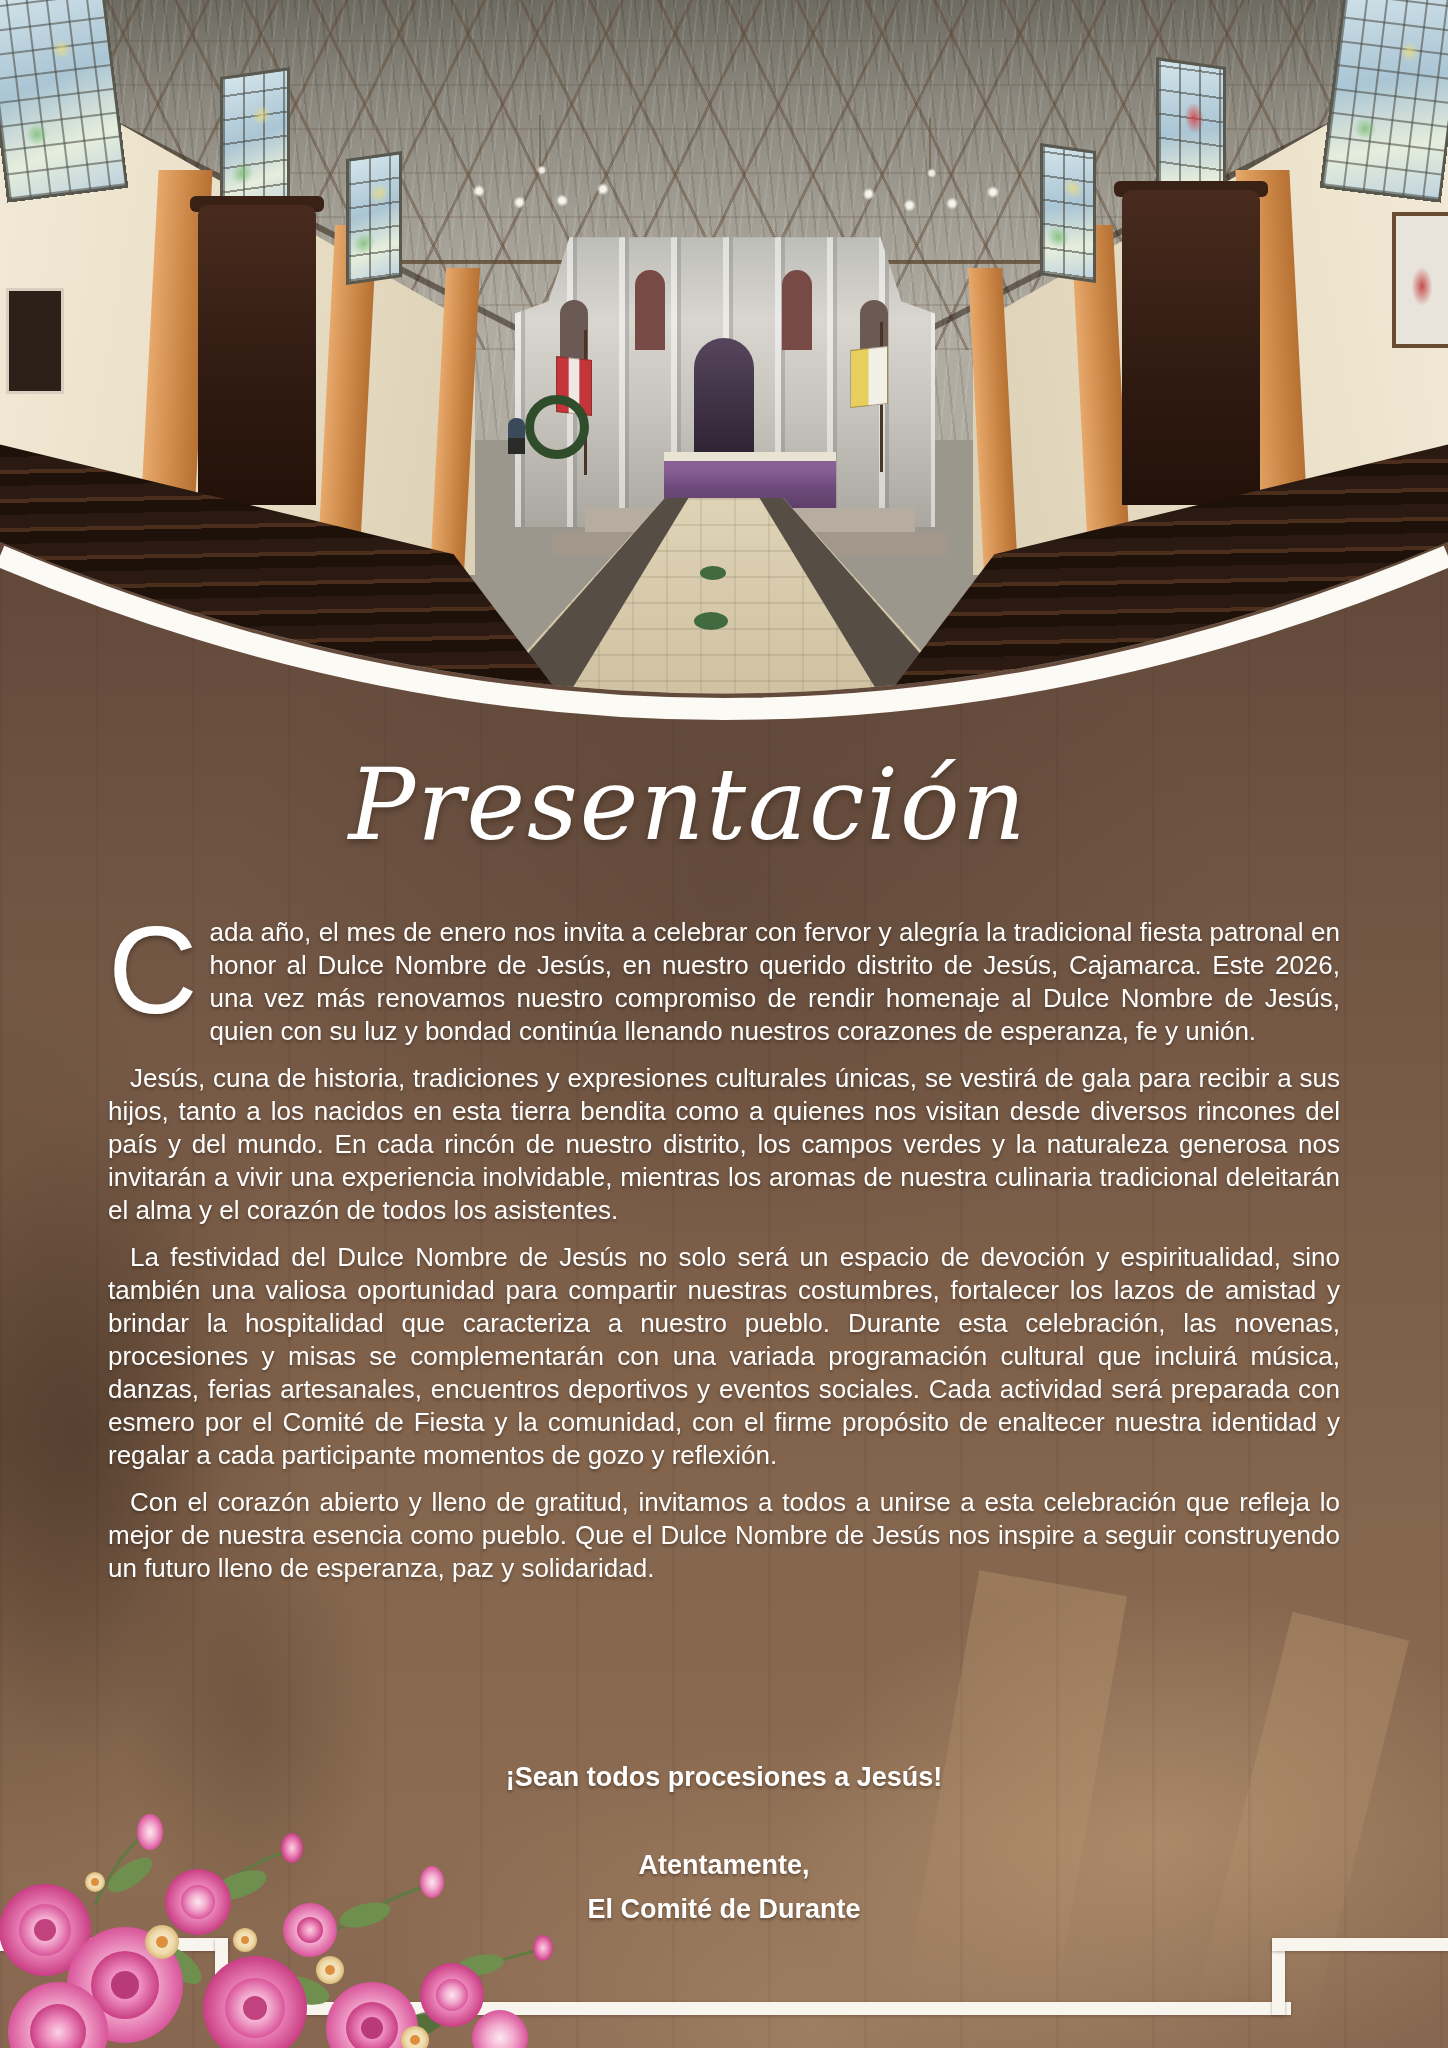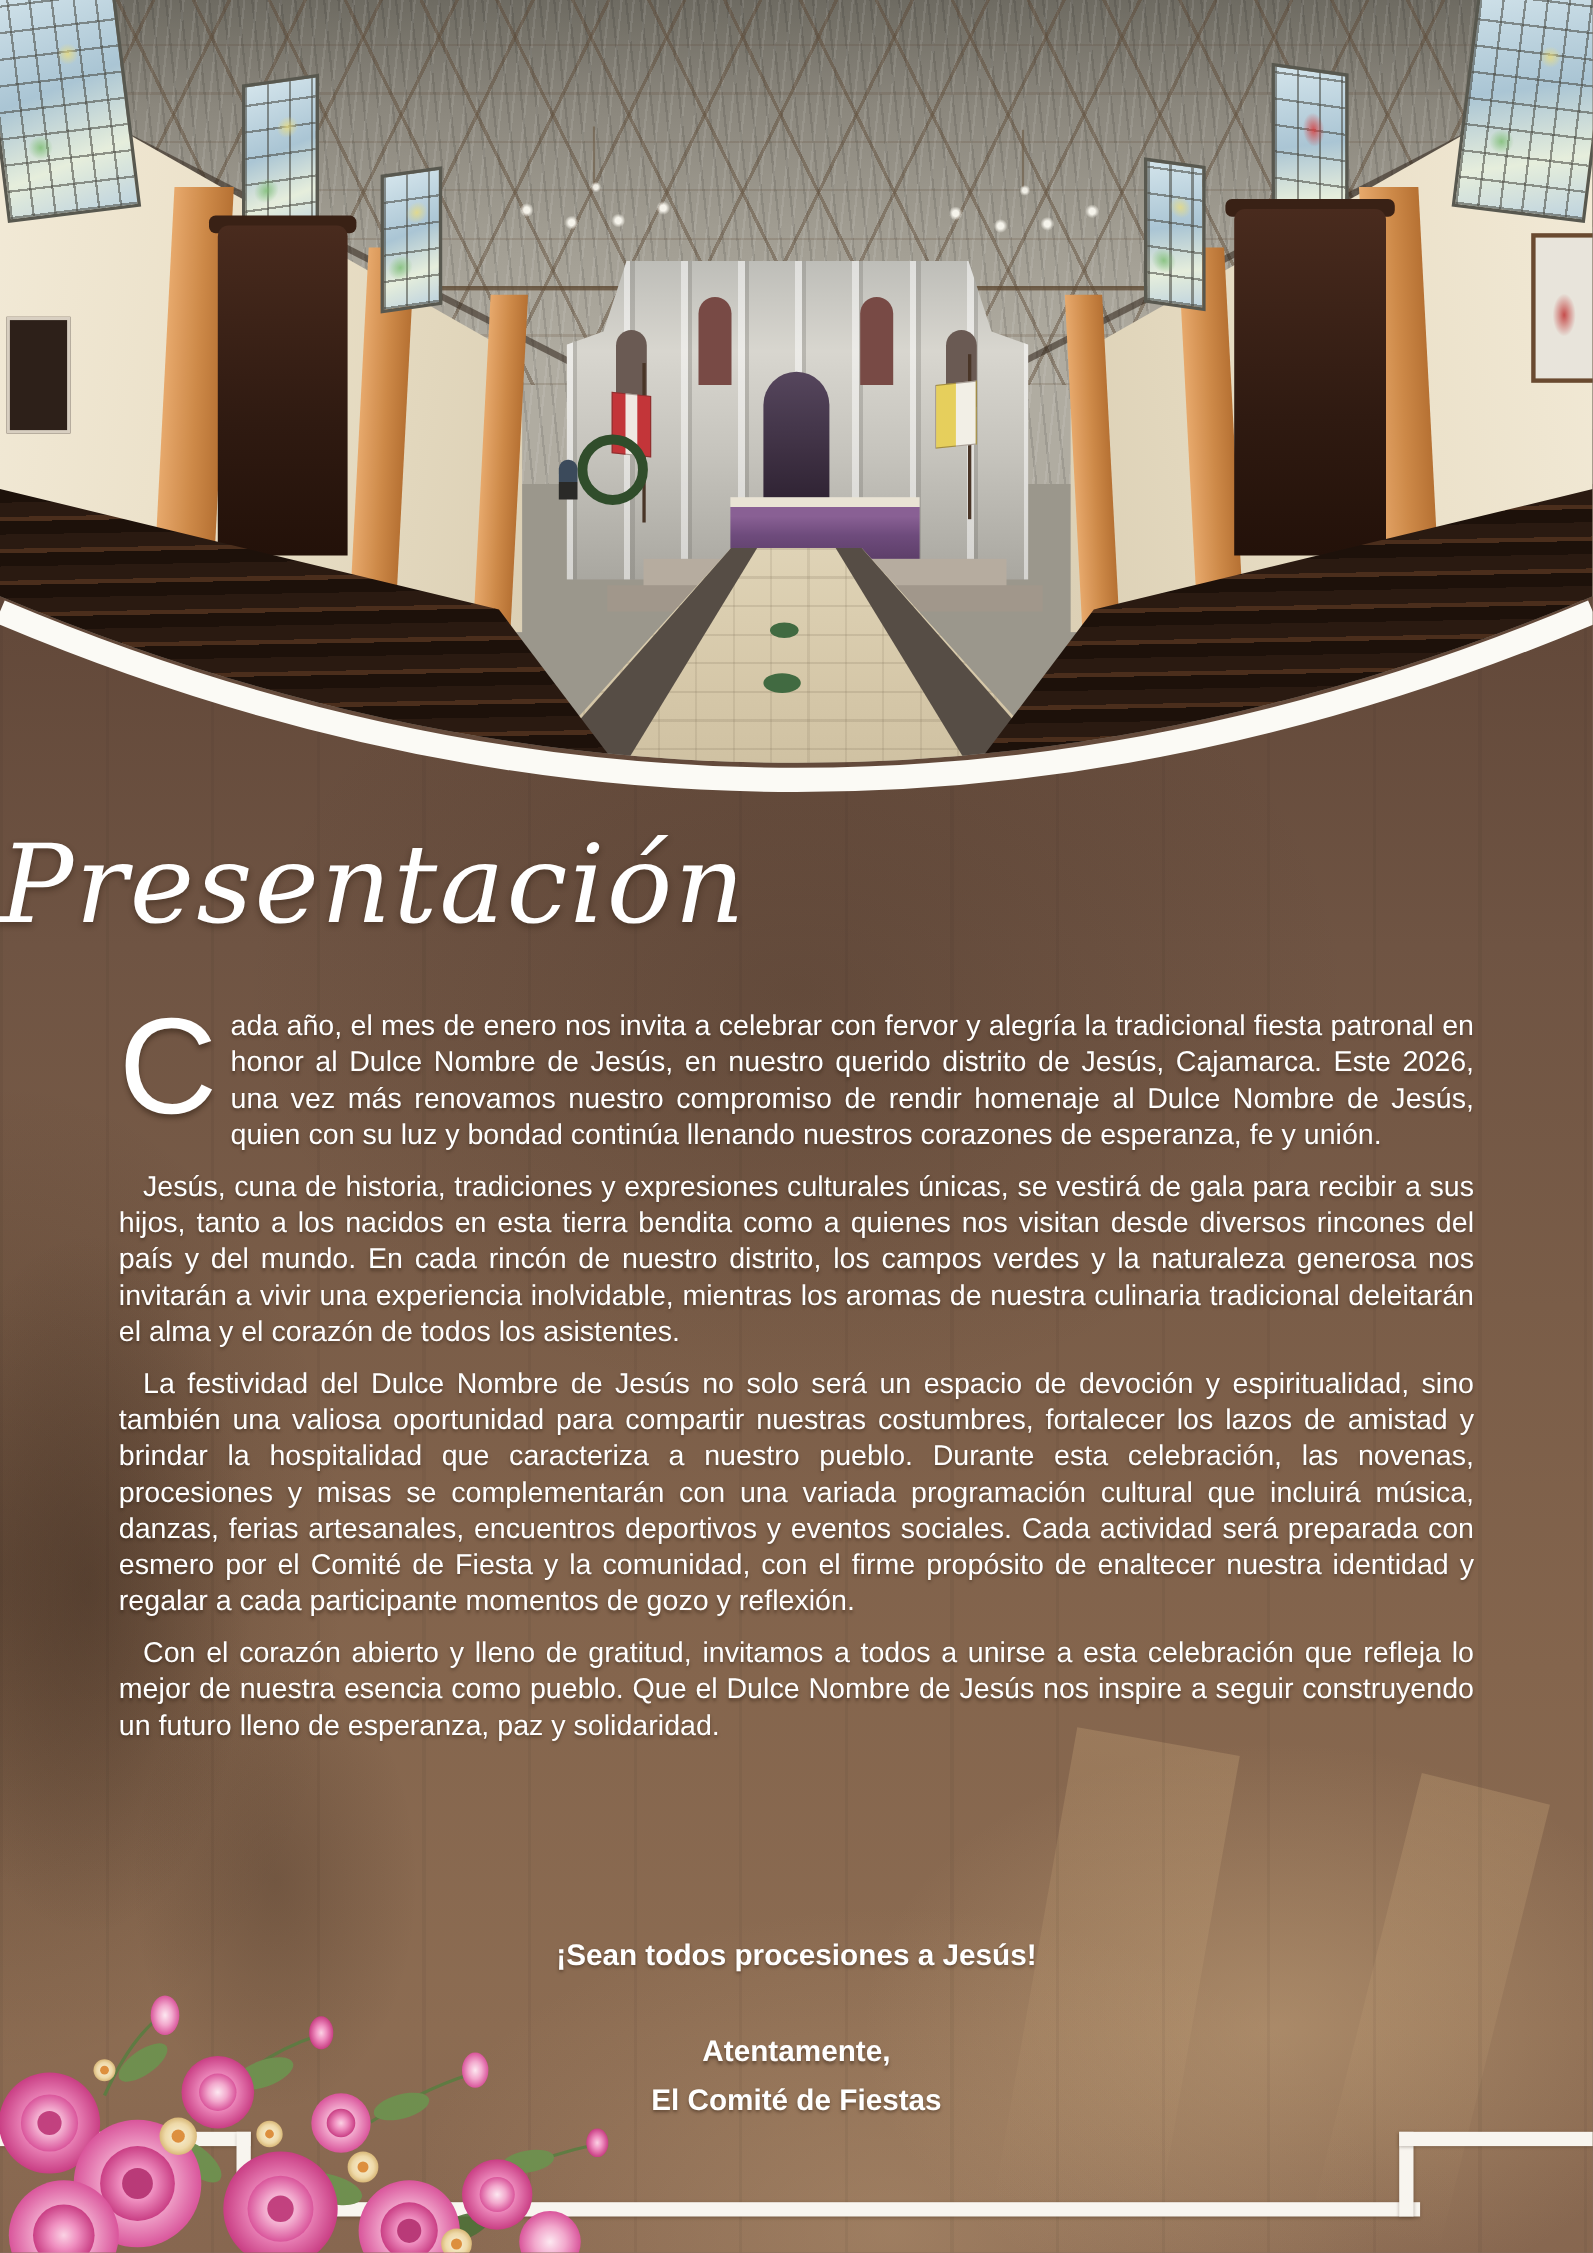--- a/index.html
+++ b/index.html
@@ -135,21 +135,21 @@
   .strip-l{clip-path:polygon(40% 0,44% 0,17% 100%,1% 100%);}
   .strip-r{clip-path:polygon(56% 0,60% 0,99% 100%,83% 100%);}
   .aisle-mark{background:#3f6b3f;border-radius:50%;}
   .m1{left:700px;top:566px;width:26px;height:14px;}
   .m2{left:694px;top:612px;width:34px;height:18px;}
 
   
   .curve-svg{position:absolute;left:0;top:0;width:1448px;height:900px;pointer-events:none;}
 
   
-  .title{position:absolute;top:712px;left:0;right:72px;height:190px;
+  .title{position:absolute;top:712px;left:0;right:72px;height:190px;text-align:center;
     font-family:"DejaVu Serif",serif;font-style:italic;font-weight:400;
     font-size:99px;line-height:185px;color:#ffffff;letter-spacing:2px;
     text-shadow:0 3px 6px rgba(40,24,14,.45);}
   .content{position:absolute;top:916px;left:108px;width:1232px;color:#ffffff;
     font-size:26px;line-height:33px;text-align:justify;
     text-shadow:0 2px 3px rgba(40,24,14,.45);}
   .content p{margin:0 0 14px 0;}
   .content p.indent{text-indent:22px;}
   .dropcap{float:left;font-size:124px;line-height:99px;height:99px;
     padding:0 12px 0 0;margin-top:5px;font-weight:400;
@@ -250,21 +250,21 @@
 
 <div class="content">
   <p><span class="dropcap">C</span><span>ada año, el mes de enero nos invita a celebrar con fervor y alegría la tradicional fiesta patronal en honor al Dulce Nombre de Jesús, en nuestro querido distrito de Jesús, Cajamarca. Este 2026, una vez más renovamos nuestro compromiso de rendir homenaje al Dulce Nombre de Jesús, quien con su luz y bondad continúa llenando nuestros corazones de esperanza, fe y unión.</span></p>
   <p class="indent">Jesús, cuna de historia, tradiciones y expresiones culturales únicas, se vestirá de gala para recibir a sus hijos, tanto a los nacidos en esta tierra bendita como a quienes nos visitan desde diversos rincones del país y del mundo. En cada rincón de nuestro distrito, los campos verdes y la naturaleza generosa nos invitarán a vivir una experiencia inolvidable, mientras los aromas de nuestra culinaria tradicional deleitarán el alma y el corazón de todos los asistentes.</p>
   <p class="indent">La festividad del Dulce Nombre de Jesús no solo será un espacio de devoción y espiritualidad, sino también una valiosa oportunidad para compartir nuestras costumbres, fortalecer los lazos de amistad y brindar la hospitalidad que caracteriza a nuestro pueblo. Durante esta celebración, las novenas, procesiones y misas se complementarán con una variada programación cultural que incluirá música, danzas, ferias artesanales, encuentros deportivos y eventos sociales. Cada actividad será preparada con esmero por el Comité de Fiesta y la comunidad, con el firme propósito de enaltecer nuestra identidad y regalar a cada participante momentos de gozo y reflexión.</p>
   <p class="indent">Con el corazón abierto y lleno de gratitud, invitamos a todos a unirse a esta celebración que refleja lo mejor de nuestra esencia como pueblo. Que el Dulce Nombre de Jesús nos inspire a seguir construyendo un futuro lleno de esperanza, paz y solidaridad.</p>
 </div>
 
 <div class="center-line closing">¡Sean todos procesiones a Jesús!</div>
 <div class="center-line salutation">Atentamente,</div>
-<div class="center-line committee">El Comité de Fiestas</div>
+<div class="center-line committee">El Comité de Durante</div>
 
 <div class="bar bar-top-l"></div>
 <div class="bar bar-vert-l"></div>
 <div class="bar bar-bottom"></div>
 <div class="bar bar-vert-r"></div>
 <div class="bar bar-top-r"></div>
 
 <svg class="flowers" viewBox="0 0 570 258" xmlns="http://www.w3.org/2000/svg">
   <defs>
     <radialGradient id="pk1">

